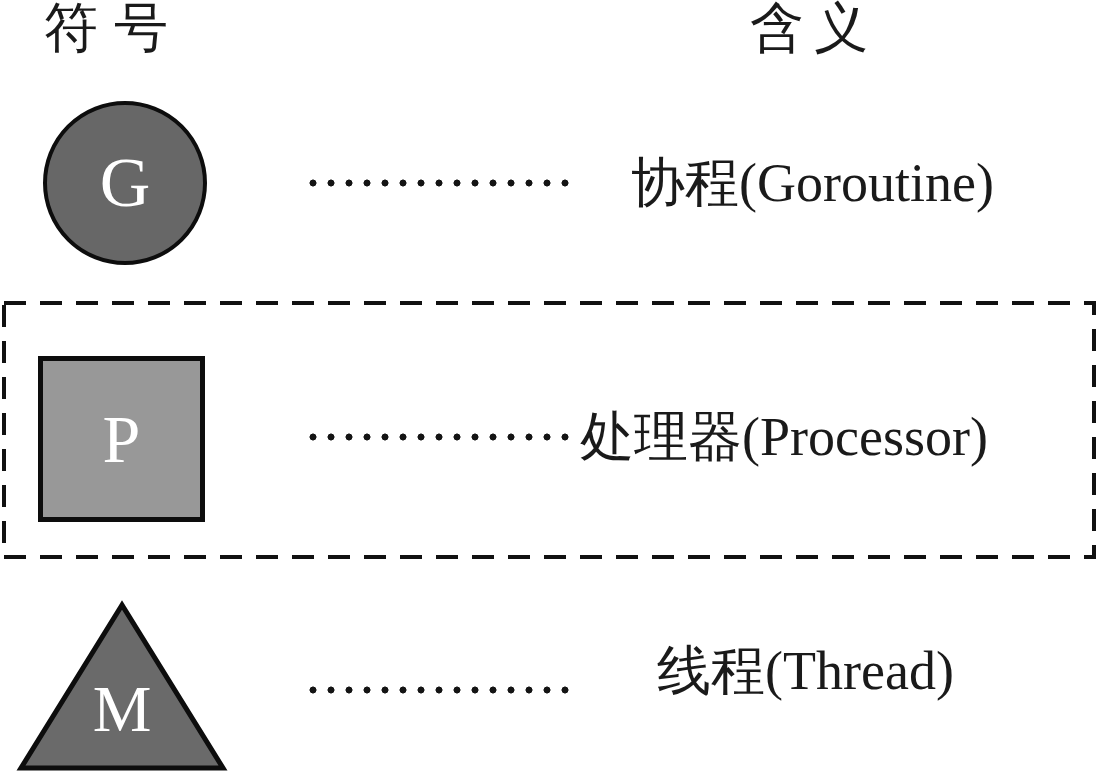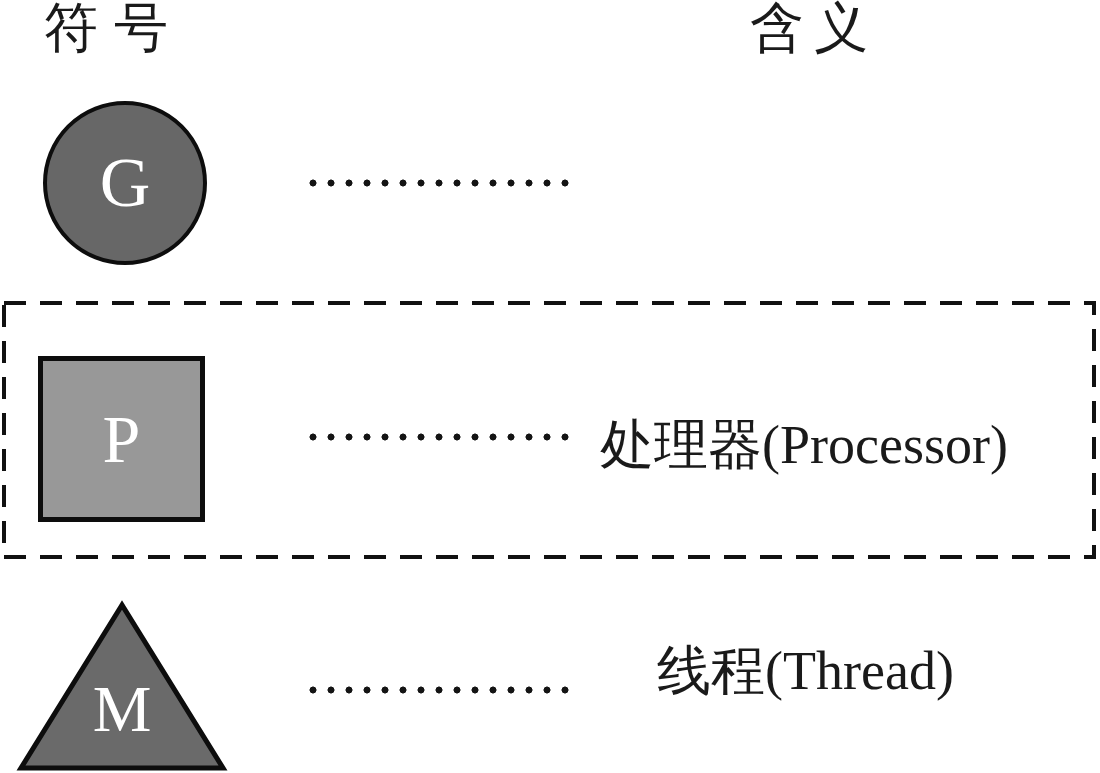--- a/index.html
+++ b/index.html
@@ -73,21 +73,21 @@
   .dots-p { left: 304px; top: 433px; }
   .dots-m { left: 304px; top: 686px; }
 
   .meaning {
     position: absolute;
     font-size: 54px;
     line-height: 62px;
     white-space: nowrap;
   }
   .meaning-g { left: 631px; top: 152px; }
-  .meaning-p { left: 600px; top: 406px; margin-top: 8px; }
+  .meaning-p { left: 580px; top: 406px; }
   .meaning-m { left: 657px; top: 640px; }
 
   .dashed-rect {
     position: absolute;
     left: 2px; top: 301px;
   }
 </style>
 </head>
 <body>
 
@@ -97,20 +97,21 @@
   <div class="col-header hdr-meaning">含义</div>
 
   <svg class="dashed-rect" width="1096" height="260" aria-hidden="true">
     <rect x="2" y="2" width="1090" height="254" fill="none" stroke="#111111" stroke-width="4" stroke-dasharray="22 14"></rect>
   </svg>
 
   <div class="shape circle">
     <span>G</span>
   </div>
   <div class="dots dots-g"></div>
+  <div class="meaning meaning-g">协程(Goroutine)</div>
 
   <div class="shape square">
     <span>P</span>
   </div>
   <div class="dots dots-p"></div>
   <div class="meaning meaning-p">处理器(Processor)</div>
 
   <svg class="triangle-wrap" viewBox="0 0 212 173" aria-hidden="true">
     <polygon points="106,5 5,168 207,168" fill="#6a6a6a" stroke="#0d0d0d" stroke-width="5" stroke-linejoin="miter"></polygon>
   </svg>

